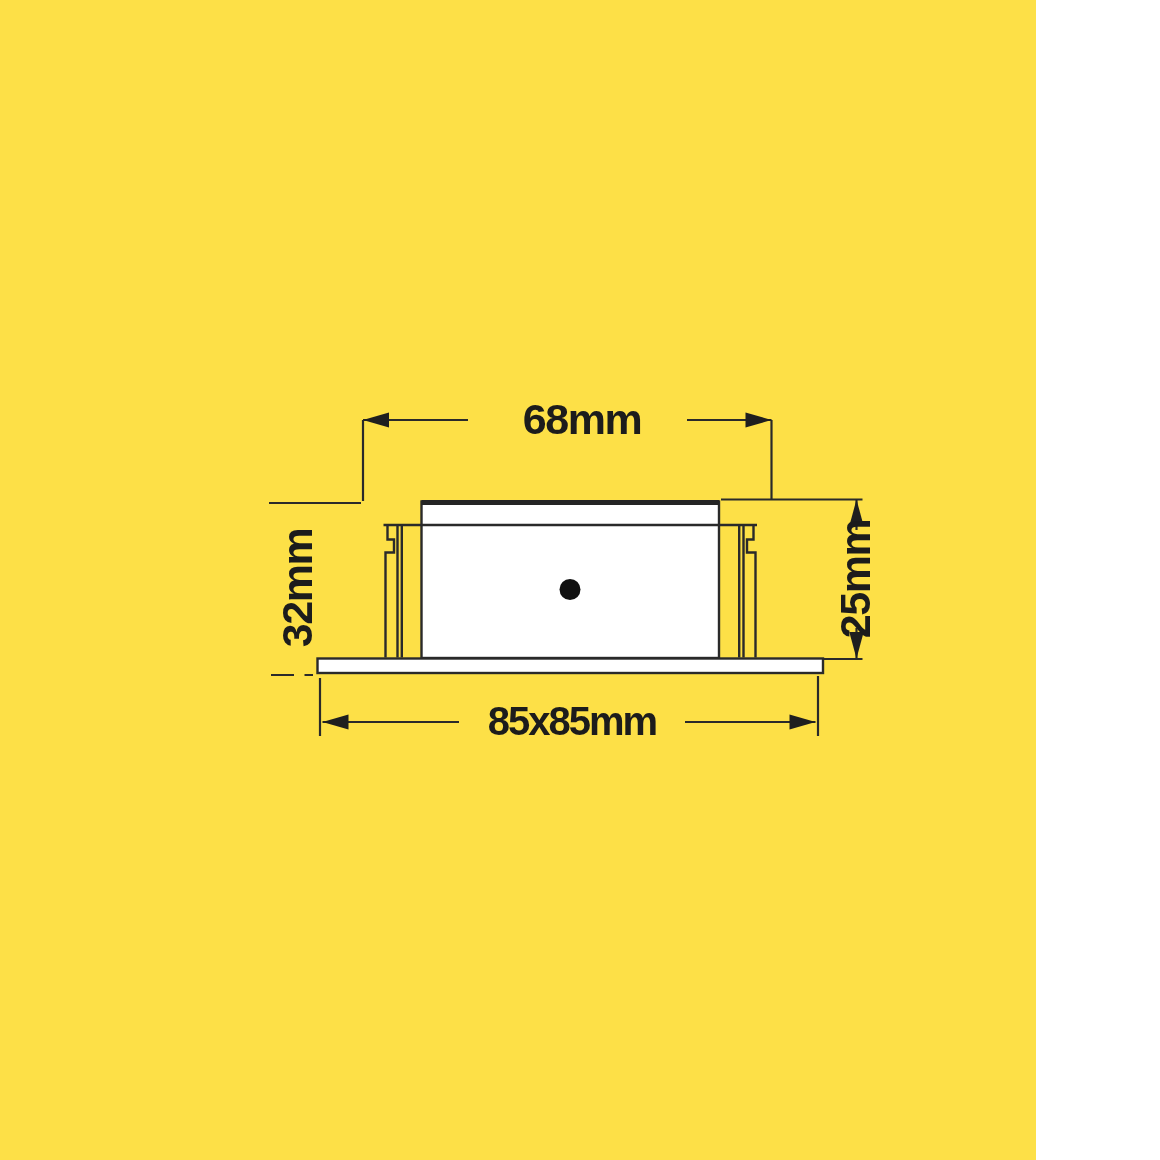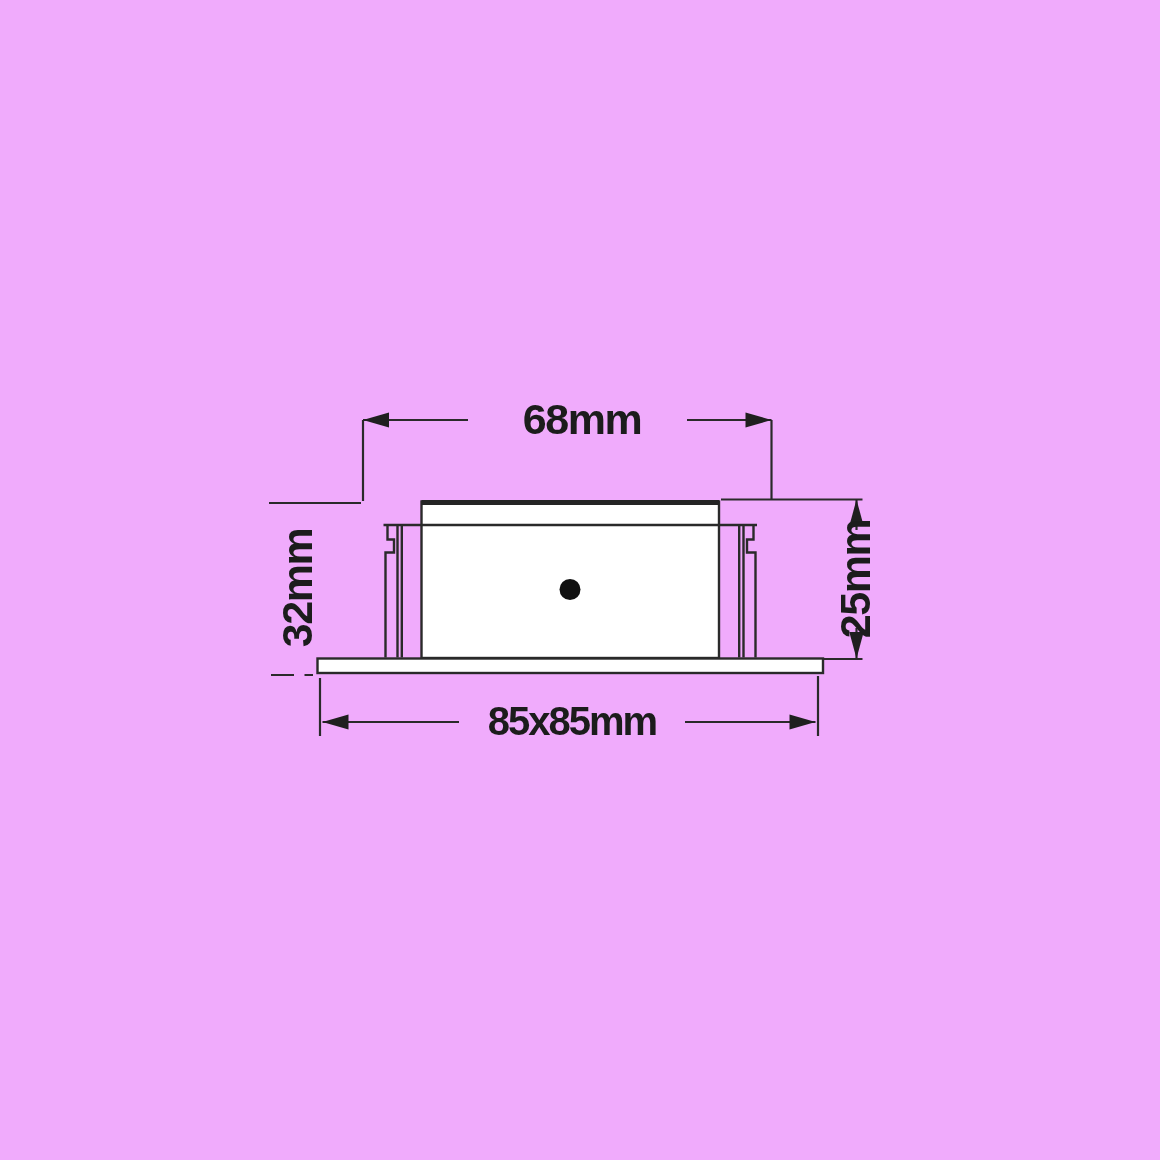--- a/index.html
+++ b/index.html
@@ -2,23 +2,23 @@
 <html><head>
 <meta charset="utf-8">
 <style>
   html, body {
     margin: 0;
     padding: 0;
     background: #ffffff;
   }
   .stage {
     position: relative;
-    width: 1160px;
+    width: 1036px;
     height: 1160px;
-    background: #f0abfc;
+    background: #fde047;
     overflow: hidden;
     font-family: "Liberation Sans", sans-serif;
   }
   svg.drawing {
     position: absolute;
     left: 0;
     top: 0;
     width: 1160px;
     height: 1160px;
   }

